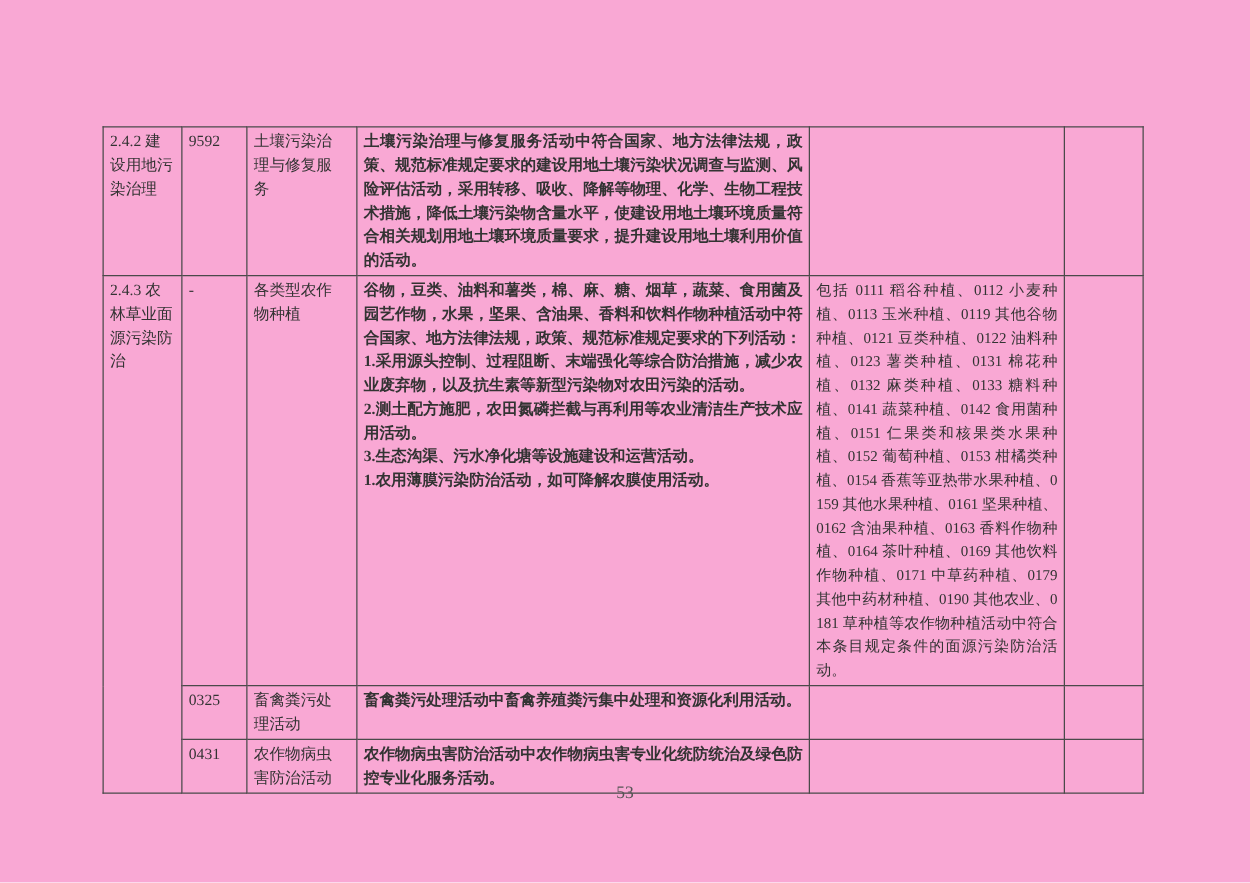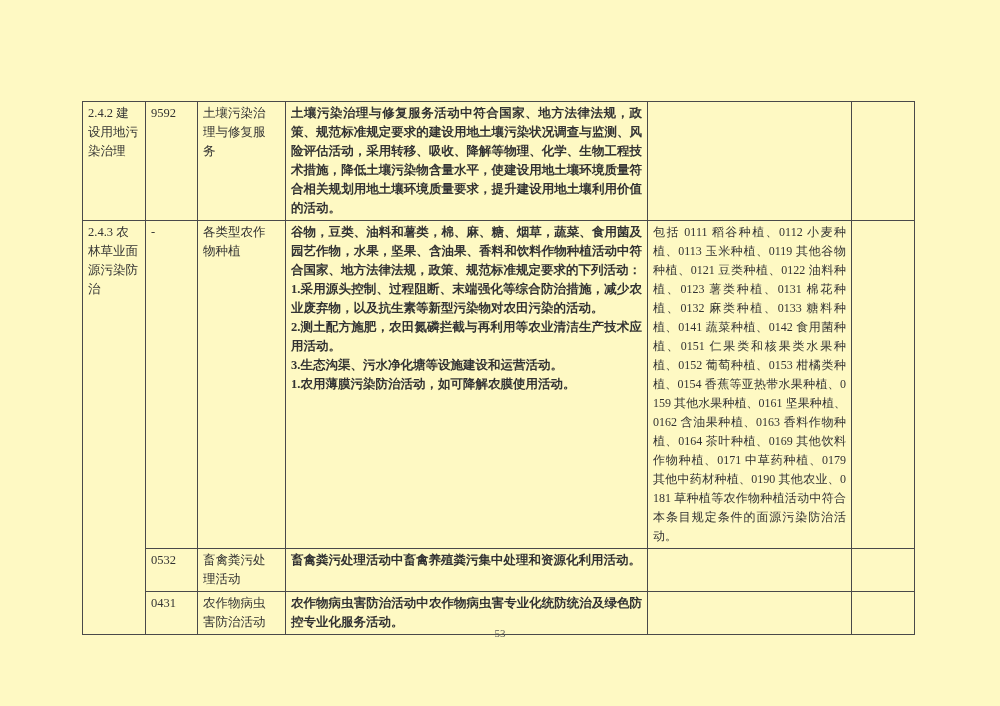--- a/index.html
+++ b/index.html
@@ -8,21 +8,21 @@
     background: #ffffff;
     width: 1000px;
     height: 706px;
     position: relative;
     font-family: "Liberation Serif", serif;
   }
   .page {
     position: absolute;
     left: 0; top: 0;
     width: 1000px; height: 706px;
-    background: #fef9c3;
+    background: #f9a8d4;
     overflow: hidden;
   }
   table.cls {
     position: absolute;
     left: 82px;
     top: 101px;
     border-collapse: collapse;
     table-layout: fixed;
     width: 832px;
     font-family: "Liberation Serif", serif;
@@ -52,21 +52,21 @@
   tr.r2 { height: 299px; }
   tr.r3 { height: 39px; }
   tr.r4 { height: 37px; }
   .para { text-align: justify; font-weight: bold; }
   .page-number {
     position: absolute;
     left: 0;
     top: 627px;
     width: 1000px;
     text-align: center;
-    font-size: 11px;
+    font-size: 14px;
     color: #555555;
     font-family: "Liberation Serif", serif;
   }
 </style>
 </head>
 <body>
 
 <div class="page">
 
   <table class="cls">
@@ -98,21 +98,21 @@
         <div class="para">1.采用源头控制、过程阻断、末端强化等综合防治措施，减少农业废弃物，以及抗生素等新型污染物对农田污染的活动。</div>
         <div class="para">2.测土配方施肥，农田氮磷拦截与再利用等农业清洁生产技术应用活动。</div>
         <div class="para">3.生态沟渠、污水净化塘等设施建设和运营活动。</div>
         <div class="para">1.农用薄膜污染防治活动，如可降解农膜使用活动。</div>
       </td>
       <td class="codes">包括 0111 稻谷种植、0112 小麦种植、0113 玉米种植、0119 其他谷物种植、0121 豆类种植、0122 油料种植、0123 薯类种植、0131 棉花种植、0132 麻类种植、0133 糖料种植、0141 蔬菜种植、0142 食用菌种植、0151 仁果类和核果类水果种植、0152 葡萄种植、0153 柑橘类种植、0154 香蕉等亚热带水果种植、0159 其他水果种植、0161 坚果种植、0162 含油果种植、0163 香料作物种植、0164 茶叶种植、0169 其他饮料作物种植、0171 中草药种植、0179 其他中药材种植、0190 其他农业、0181 草种植等农作物种植活动中符合本条目规定条件的面源污染防治活动。</td>
       <td></td>
     </tr>
 
     <tr class="r3">
-      <td>0532</td>
+      <td>0325</td>
       <td class="narrow">畜禽粪污处理活动</td>
       <td class="just">畜禽粪污处理活动中畜禽养殖粪污集中处理和资源化利用活动。</td>
       <td></td>
       <td></td>
     </tr>
 
     <tr class="r4">
       <td>0431</td>
       <td class="narrow">农作物病虫害防治活动</td>
       <td class="just">农作物病虫害防治活动中农作物病虫害专业化统防统治及绿色防控专业化服务活动。</td>

